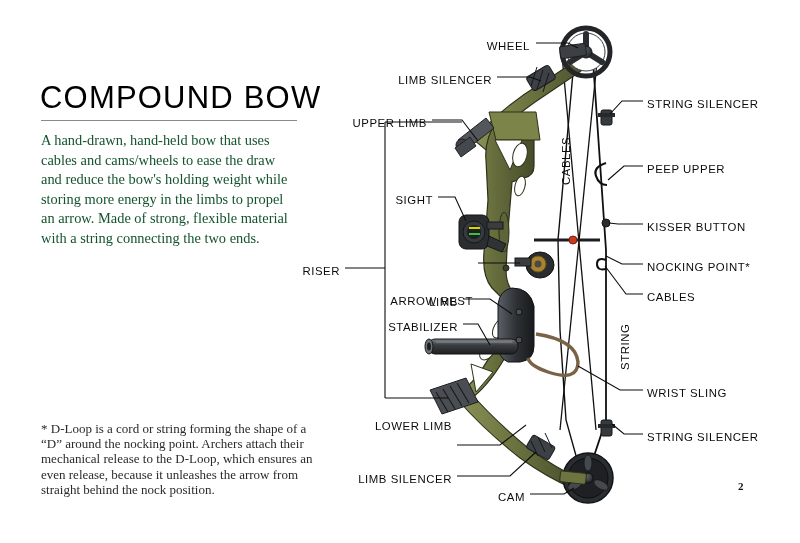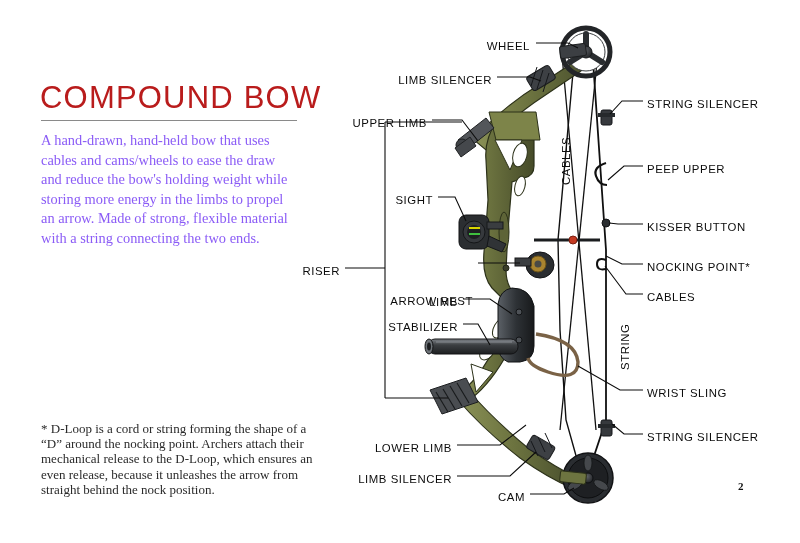--- a/index.html
+++ b/index.html
@@ -10,31 +10,31 @@
     overflow:hidden;
     position:relative;
   }
   #page{position:absolute;left:0;top:0;width:800px;height:543px;}
 
   
   .title{
     position:absolute;left:40px;top:80px;
     font-family:"Liberation Sans", sans-serif;
     font-size:31px;letter-spacing:1.2px;
-    color:#b91c1c;font-weight:400;
+    color:#000000;font-weight:400;
     white-space:nowrap;
   }
   .title-rule{
     position:absolute;left:41px;top:120px;width:256px;height:1px;
     background:#8a8a8a;
   }
   .intro{
     position:absolute;left:41px;top:131px;width:258px;
     font-family:"Liberation Serif", serif;
-    font-size:14.4px;line-height:19.6px;color:#8b5cf6;
+    font-size:14.4px;line-height:19.6px;color:#14532d;
   }
   .footnote{
     position:absolute;left:41px;top:421px;width:272px;
     font-family:"Liberation Serif", serif;
     font-size:13px;line-height:15.2px;color:#2a2a2a;
   }
   .pagenum{
     position:absolute;left:738px;top:480px;
     font-family:"Liberation Serif", serif;
     font-size:11px;font-weight:bold;color:#111;
@@ -281,21 +281,21 @@
   </svg>
 
   <div class="lbl r" style="left:530px;top:40px;text-align:right;">WHEEL</div>
   <div class="lbl r" style="left:492px;top:74px;">LIMB SILENCER</div>
   <div class="lbl r" style="left:427px;top:117px;">UPPER LIMB</div>
   <div class="lbl r" style="left:433px;top:194px;text-align:center;">SIGHT</div>
   <div class="lbl r" style="left:473px;top:260px;margin-top:35px;">ARROW REST</div>
   <div class="lbl r" style="left:458px;top:296px;">LIMB</div>
   <div class="lbl r" style="left:458px;top:321px;">STABILIZER</div>
   <div class="lbl r" style="left:340px;top:265px;">RISER</div>
-  <div class="lbl r" style="left:452px;top:442px;text-align:right;">LOWER LIMB</div>
+  <div class="lbl r" style="left:452px;top:420px;text-align:right;">LOWER LIMB</div>
   <div class="lbl r" style="left:452px;top:473px;">LIMB SILENCER</div>
   <div class="lbl r" style="left:525px;top:491px;">CAM</div>
 
   <div class="lbl vert" style="left:560px;top:185px;">CABLES</div>
   <div class="lbl vert" style="left:619px;top:370px;">STRING</div>
 
   <div class="lbl" style="left:647px;top:98px;">STRING SILENCER</div>
   <div class="lbl" style="left:647px;top:163px;">PEEP UPPER</div>
   <div class="lbl" style="left:647px;top:221px;">KISSER BUTTON</div>
   <div class="lbl" style="left:647px;top:261px;">NOCKING POINT*</div>

